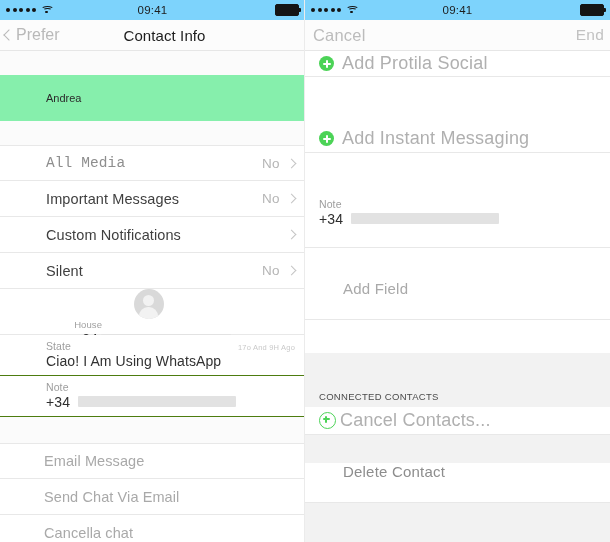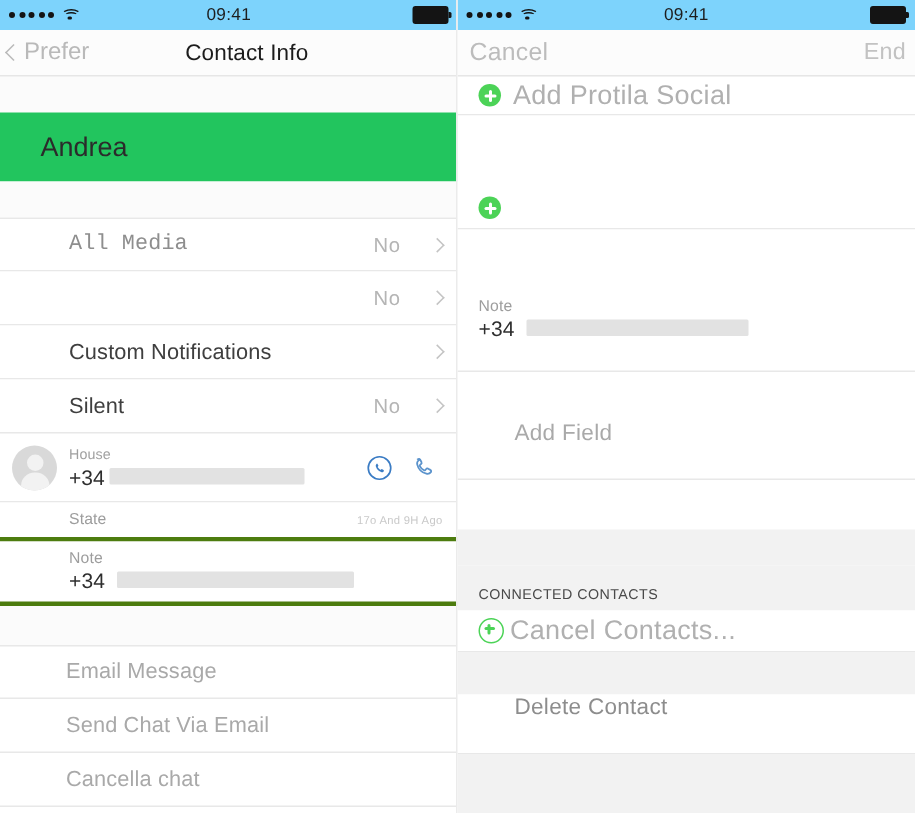--- a/index.html
+++ b/index.html
@@ -73,55 +73,55 @@
     height:36px;display:flex;align-items:center;
     padding:0 10px 0 46px;
     border-bottom:1px solid #e8e8e8;
     box-sizing:border-box;background:#fff;
     position:relative;
   }
   .row:last-child{border-bottom:1px solid #e8e8e8;}
   .row-label{font-size:14.5px;color:#3f3f3f;letter-spacing:.1px;white-space:nowrap;}
   .row-label.light{color:#8e8e8e;font-family:Liberation Mono, monospace;}
   .row-label.faint{color:#a9a9a9;}
-  .row-right{margin-left:auto;display:flex;align-items:center;gap:21px;}
+  .row-right{margin-left:auto;display:flex;align-items:center;gap:8px;}
   .row-value{font-size:13.5px;color:#b5b5b5;letter-spacing:.4px;}
   .chev{
     width:6px;height:6px;border-top:1.4px solid #c4c4c4;border-right:1.4px solid #c4c4c4;
     transform:rotate(45deg);display:inline-block;
   }
 
   .name-row{
-    height:46px;display:flex;align-items:center;padding:0 10px 0 27px;
-    font-size:18px;color:#2b2b2b;background:#22c55e;box-sizing:border-box;
+    height:46px;display:flex;align-items:center;padding:0 10px 0 46px;
+    font-size:11px;color:#2b2b2b;background:#86efac;box-sizing:border-box;
   }
 
   
   .contact-row{
     height:46px;display:flex;align-items:center;padding:0 8px 0 8px;
-    background:#fff;border-bottom:1px solid #e8e8e8;box-sizing:border-box;
+    background:#fff;border-bottom:1px solid #e8e8e8;box-sizing:border-box;flex-direction:column;
   }
   .avatar{
     width:30px;height:30px;border-radius:50%;background:#d9d9d9;
     position:relative;overflow:hidden;flex:0 0 auto;margin-right:8px;
   }
   .avatar .head{position:absolute;width:11px;height:11px;border-radius:50%;background:#f2f2f2;left:9.5px;top:6px;}
   .avatar .body{position:absolute;width:19px;height:14px;border-radius:9px 9px 0 0;background:#f2f2f2;left:5.5px;top:18px;}
   .contact-info{display:flex;flex-direction:column;justify-content:center;flex:1 1 auto;}
   .mini-label{font-size:9.5px;color:#a0a0a0;line-height:12px;letter-spacing:.1px;}
   .phone-line{display:flex;align-items:center;gap:3px;}
   .phone-num{font-size:14px;color:#2e2e2e;}
   .redact{height:11px;background:#e2e2e2;border-radius:1px;display:inline-block;}
   .act-icons{display:flex;align-items:center;gap:11px;margin-right:6px;}
   .ic{width:18px;height:18px;}
 
   
   .field-block{
     background:#fff;padding:5px 10px 6px 46px;
-    border-bottom:3px solid #4d7c0f;box-sizing:border-box;position:relative;
+    border-bottom:1px solid #4d7c0f;box-sizing:border-box;position:relative;
   }
   .field-head{display:flex;align-items:baseline;}
   .field-key{font-size:10.5px;color:#9d9d9d;letter-spacing:.1px;}
   .field-time{margin-left:auto;font-size:7.5px;color:#c9c9c9;letter-spacing:.2px;}
   .field-val{font-size:14px;color:#323232;margin-top:1px;letter-spacing:.1px;}
 
   
   .add-row{
     height:28px;display:flex;align-items:center;padding:0 10px 0 14px;
     background:#fff;border-bottom:1px solid #e8e8e8;box-sizing:border-box;gap:8px;
@@ -201,20 +201,21 @@
 
     <div class="sect">
       <div class="row thin-border-top">
         <span class="row-label light">All Media</span>
         <span class="row-right">
           <span class="row-value">No</span>
           <span class="chev"></span>
         </span>
       </div>
       <div class="row">
+        <span class="row-label">Important Messages</span>
         <span class="row-right">
           <span class="row-value">No</span>
           <span class="chev"></span>
         </span>
       </div>
       <div class="row">
         <span class="row-label">Custom Notifications</span>
         <span class="row-right">
           <span class="chev"></span>
         </span>
@@ -252,20 +253,21 @@
             </svg>
           </span>
         </span>
       </div>
 
       <div class="field-block">
         <div class="field-head">
           <span class="field-key">State</span>
           <span class="field-time">17o And 9H Ago</span>
         </div>
+        <div class="field-val">Ciao! I Am Using WhatsApp</div>
       </div>
 
       <div class="field-block">
         <div class="field-head">
           <span class="field-key">Note</span>
         </div>
         <div class="field-val">
           <span class="phone-num">+34</span>
           <span class="redact" style="width:158px;margin-left:4px"></span>
         </div>
@@ -317,20 +319,21 @@
 
     <div class="add-row" style="height:26px">
       <span class="plus"></span>
       <span class="add-label">Add Protila Social</span>
     </div>
 
     <div class="spacer-white" style="height:48px"></div>
 
     <div class="add-row" style="height:28px">
       <span class="plus"></span>
+      <span class="add-label">Add Instant Messaging</span>
     </div>
 
     <div class="spacer-white" style="height:40px"></div>
 
     <div class="field-block" style="padding-left:14px;border-bottom:none">
       <div class="field-head">
         <span class="field-key">Note</span>
       </div>
       <div class="field-val">
         <span class="phone-num">+34</span>

